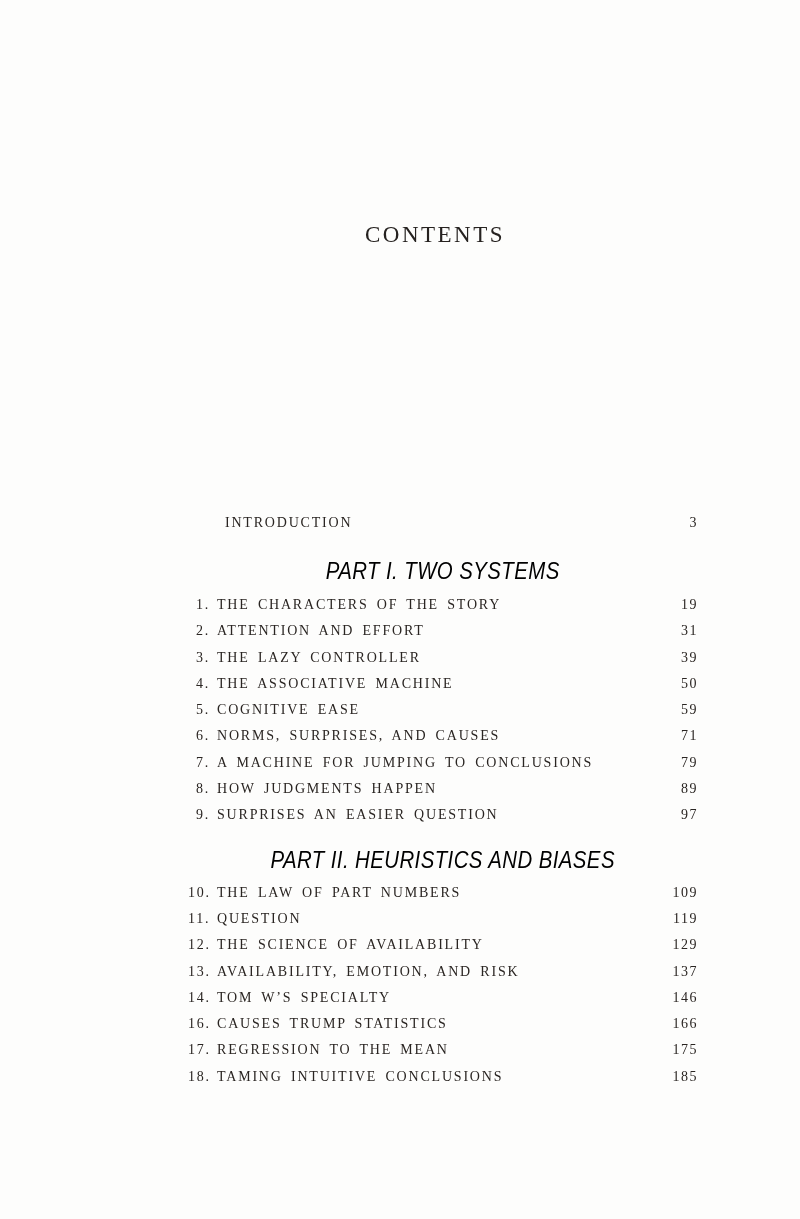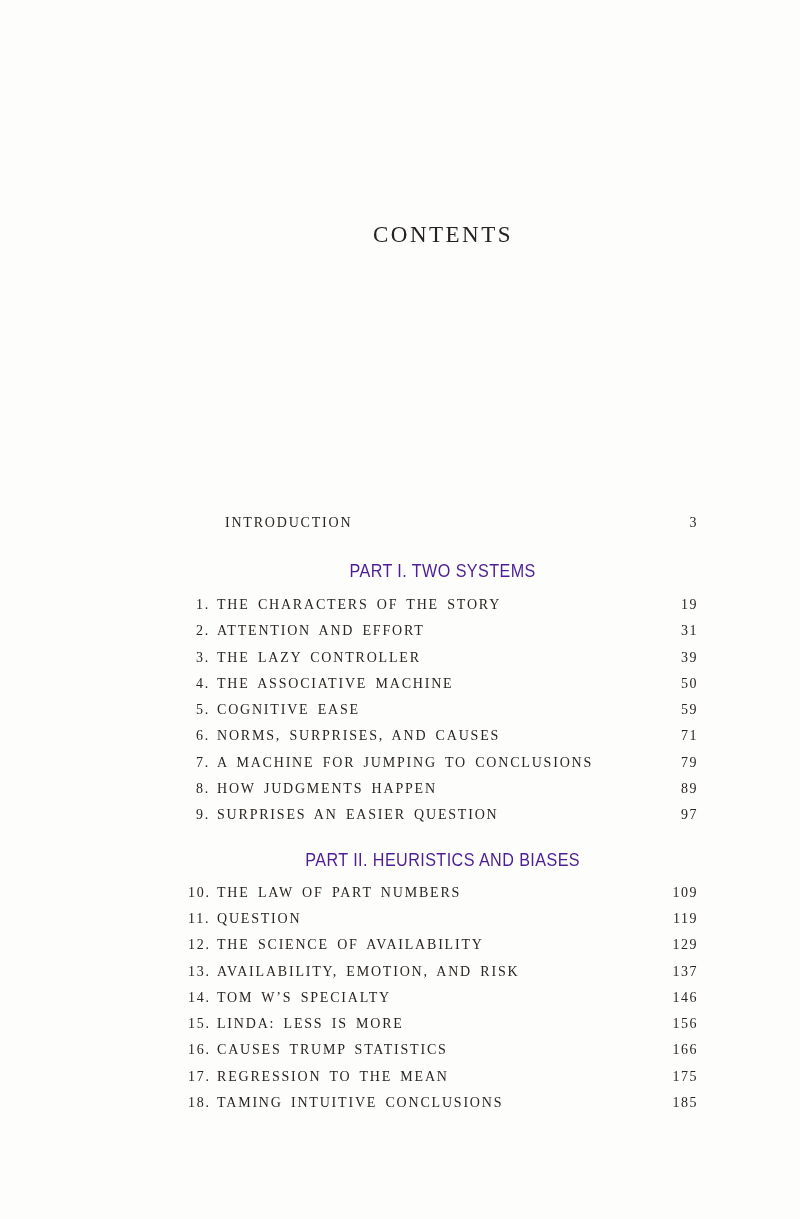--- a/index.html
+++ b/index.html
@@ -12,21 +12,21 @@
     width: 800px;
     height: 1219px;
     background: #fdfdfc;
     overflow: hidden;
     font-family: "Liberation Serif", "DejaVu Serif", serif;
     color: #2a2522;
   }
   .contents-title {
     position: absolute;
     top: 222px;
-    left: 188px;
+    left: 180px;
     width: 510px;
     text-align: center;
     font-size: 23px;
     letter-spacing: 2.5px;
     color: #262220;
     white-space: nowrap;
   }
   .toc {
     position: absolute;
     top: 512px;
@@ -63,24 +63,25 @@
     margin-left: auto;
     text-align: right;
     letter-spacing: 1.5px;
     flex: 0 0 auto;
   }
   .part-heading {
     height: 26px;
     line-height: 26px;
     text-align: center;
     font-family: "Liberation Sans", "DejaVu Sans", sans-serif;
-    font-size: 19px;
+    font-size: 24px;
     letter-spacing: 0.5px;
-    color: #4c1d95;
+    color: #000000;
     white-space: nowrap;
+    font-style: italic;
   }
   .part-heading .squeeze {
     display: inline-block;
     transform: scaleX(0.85);
     transform-origin: center;
   }
   .part1-heading { margin-top: 24px; }
   .part1-list    { margin-top: 8px; }
   .part2-heading { margin-top: 18px; }
   .part2-list    { margin-top: 7px; }
@@ -176,25 +177,20 @@
         <span class="num">13.</span>
         <span class="entry-title">AVAILABILITY, EMOTION, AND RISK</span>
         <span class="pg">137</span>
       </div>
       <div class="toc-row">
         <span class="num">14.</span>
         <span class="entry-title">TOM W’S SPECIALTY</span>
         <span class="pg">146</span>
       </div>
       <div class="toc-row">
-        <span class="num">15.</span>
-        <span class="entry-title">LINDA: LESS IS MORE</span>
-        <span class="pg">156</span>
-      </div>
-      <div class="toc-row">
         <span class="num">16.</span>
         <span class="entry-title">CAUSES TRUMP STATISTICS</span>
         <span class="pg">166</span>
       </div>
       <div class="toc-row">
         <span class="num">17.</span>
         <span class="entry-title">REGRESSION TO THE MEAN</span>
         <span class="pg">175</span>
       </div>
       <div class="toc-row">

